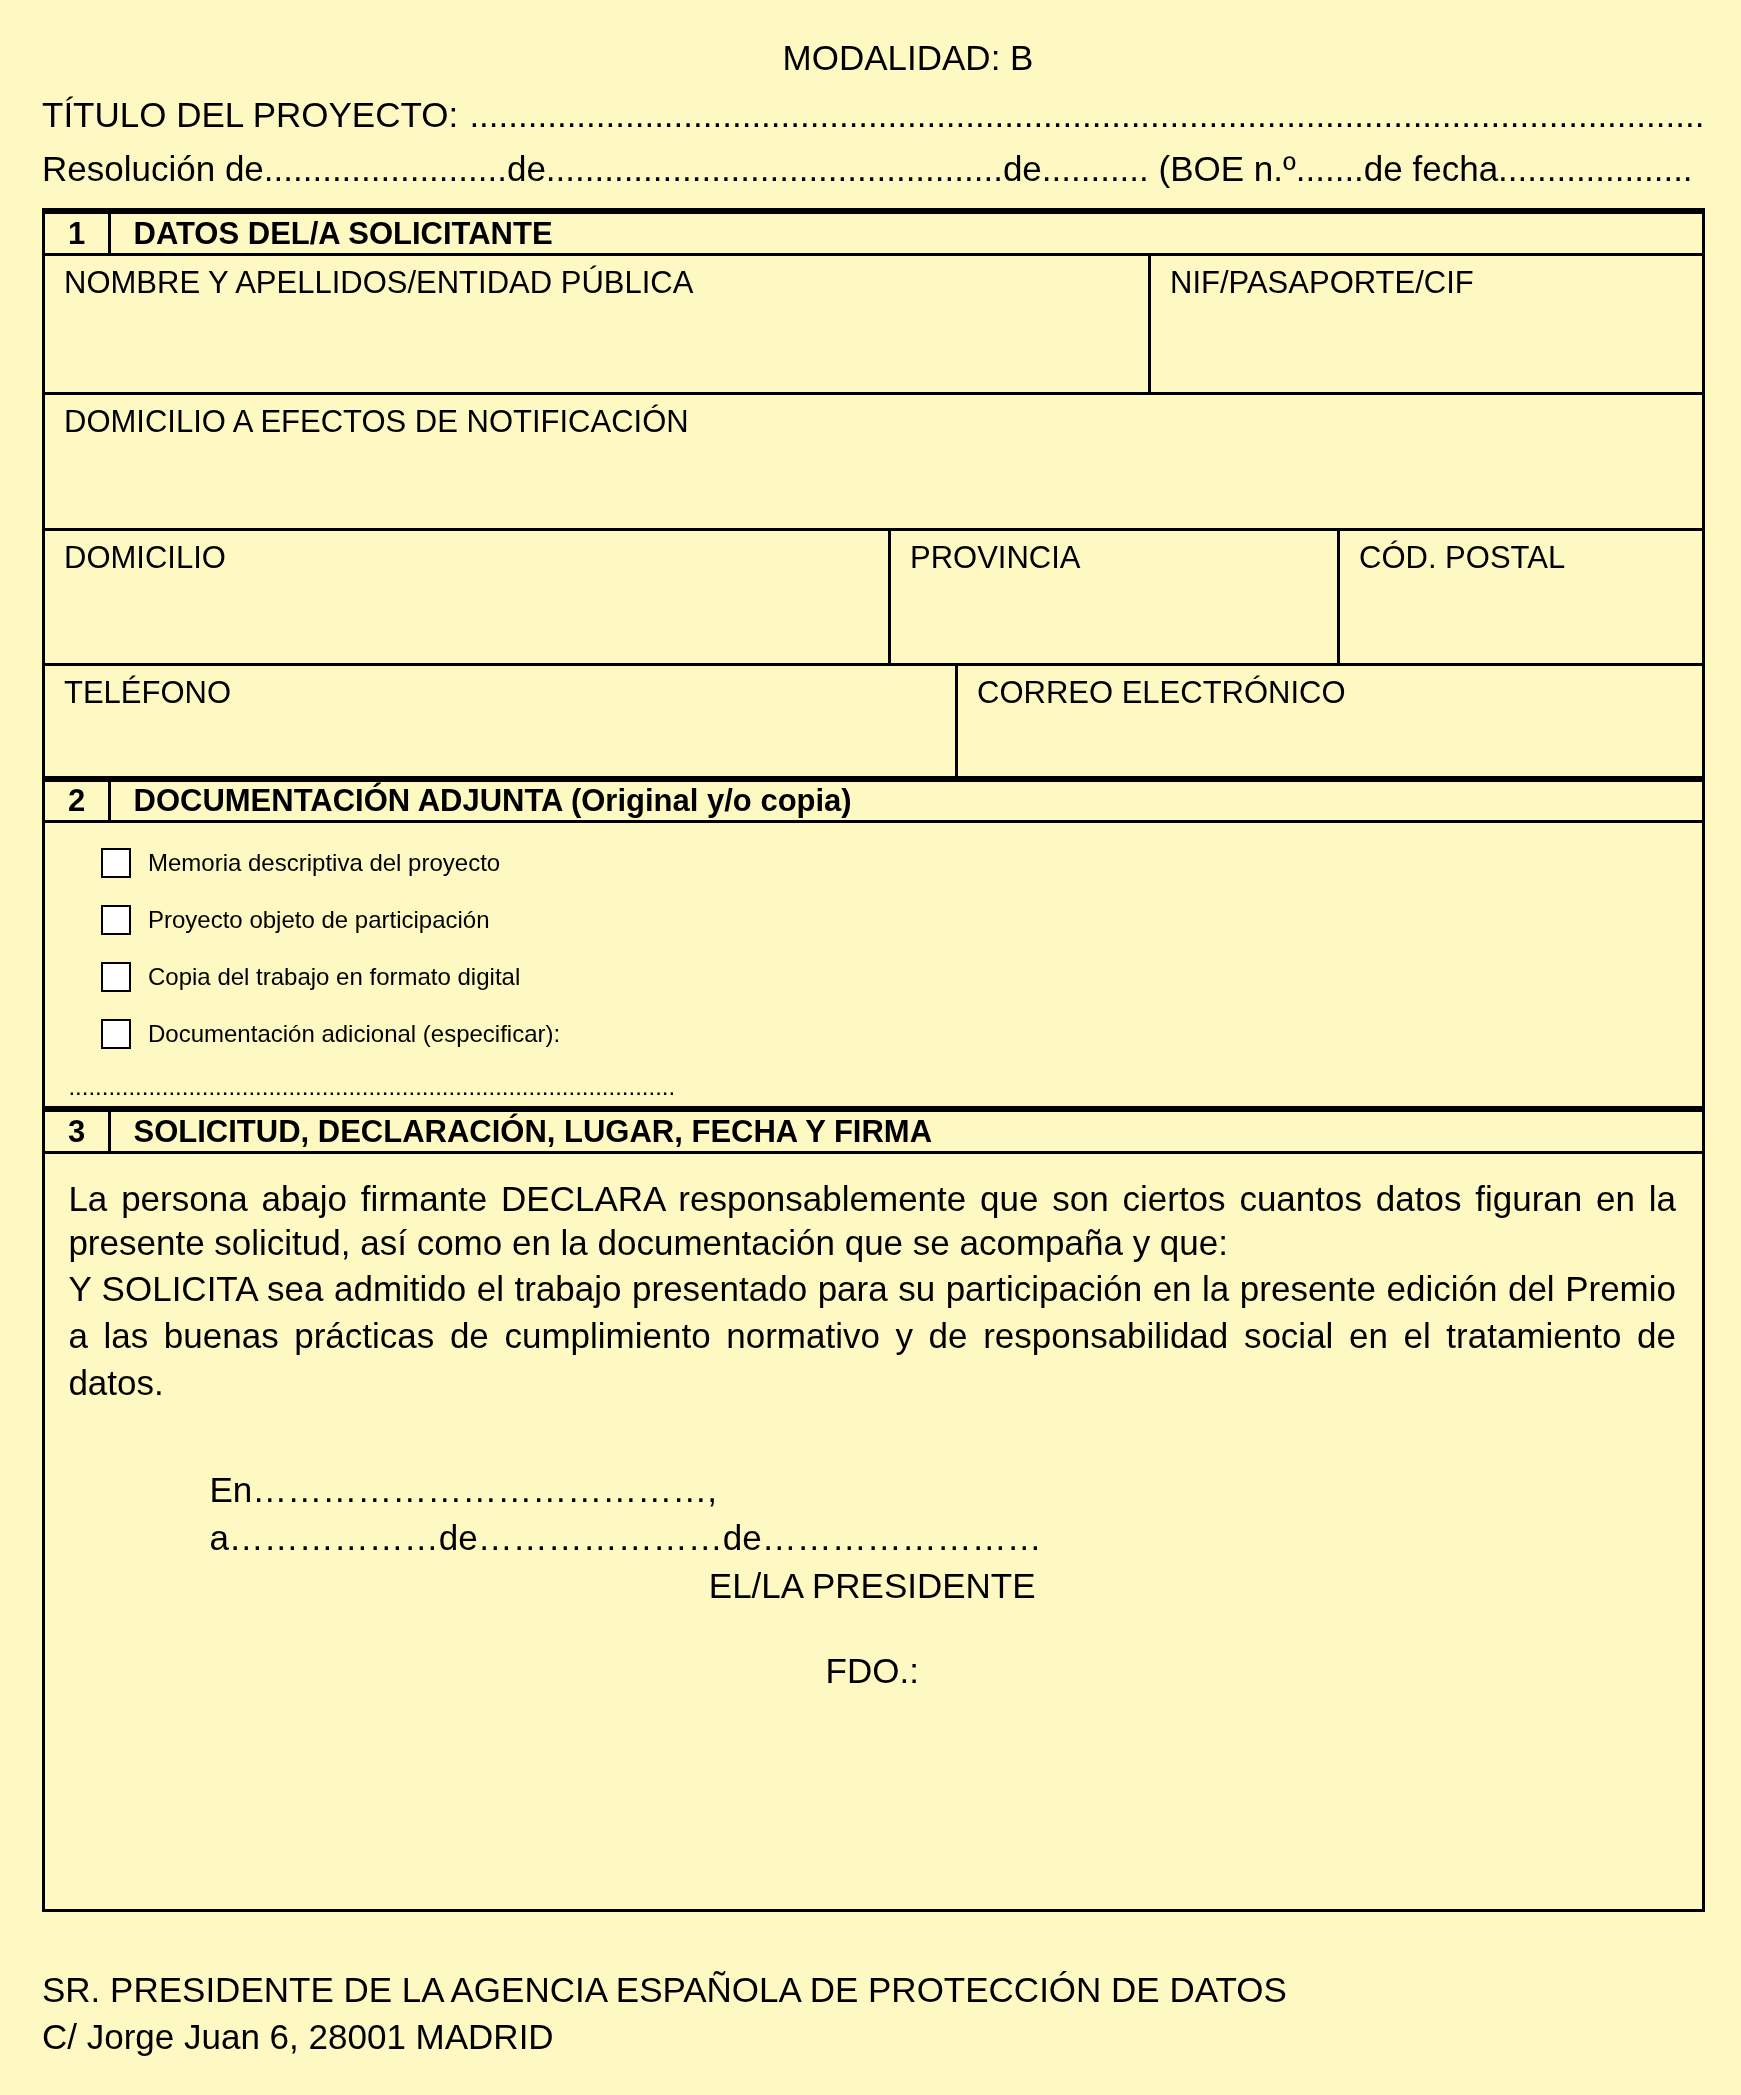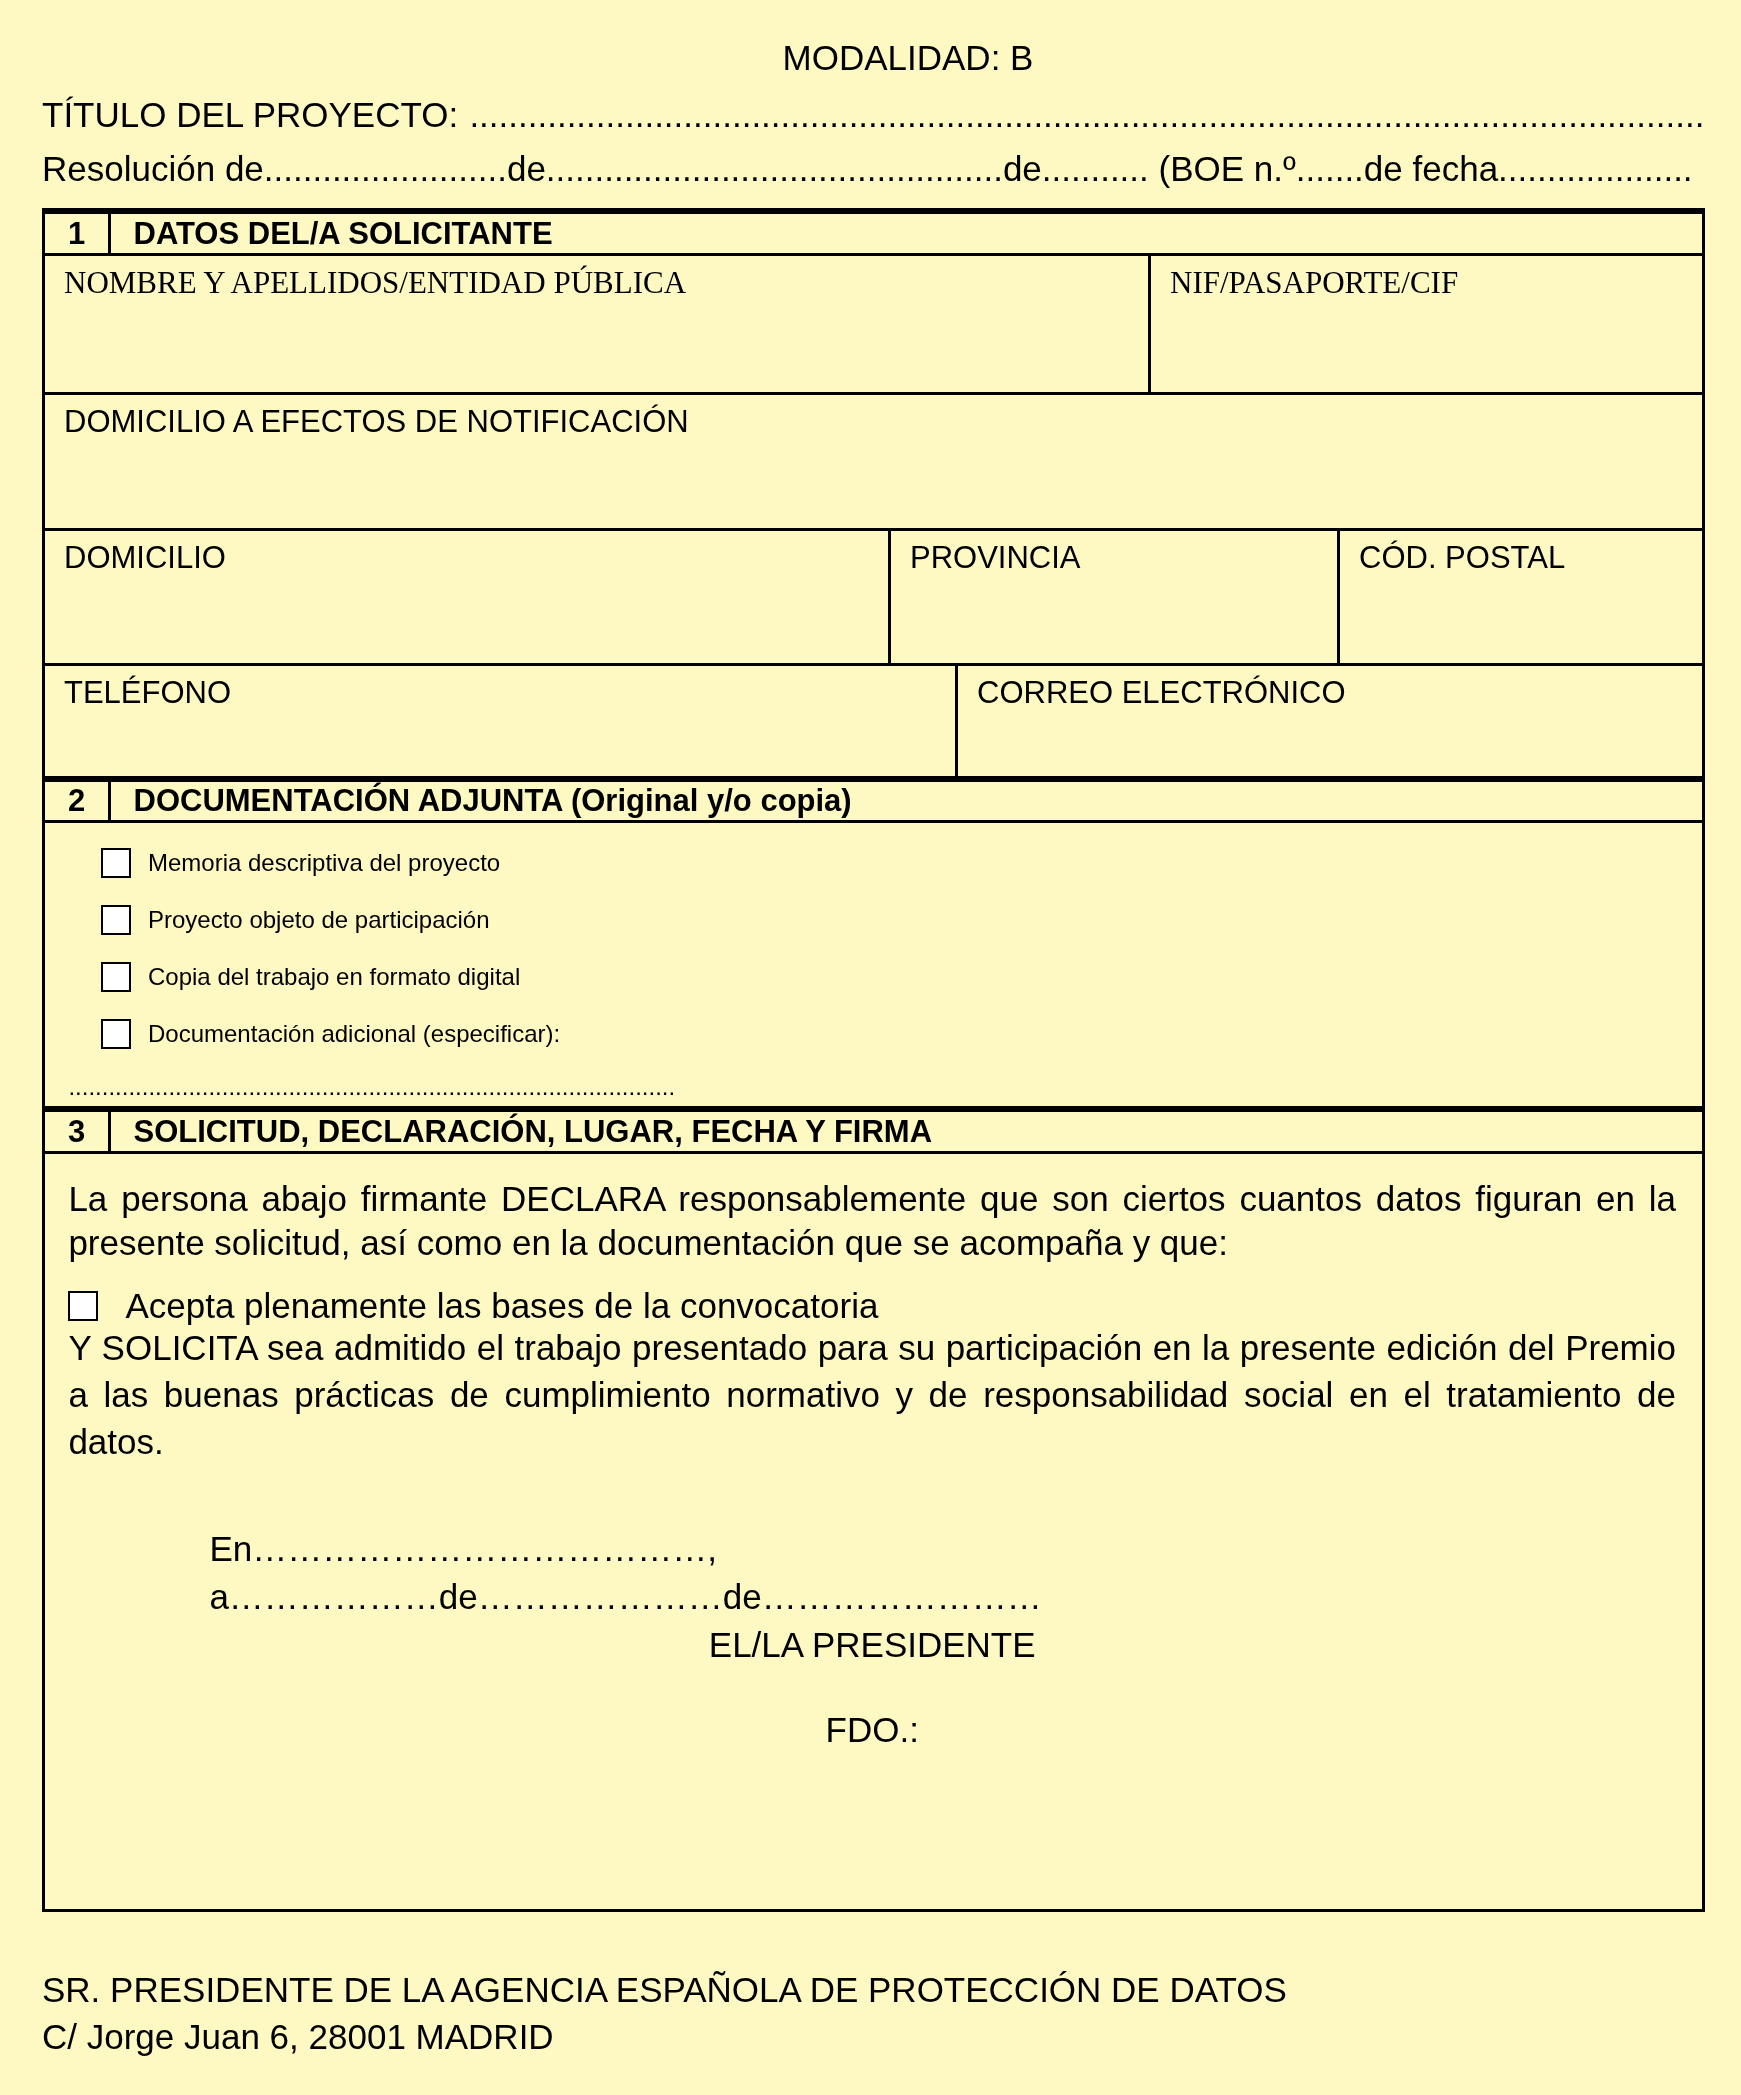--- a/index.html
+++ b/index.html
@@ -48,21 +48,21 @@
   .cell.last { border-right: none; flex: 1; }
   .section-row { border-top: 3.7px solid #000; font-weight: bold; }
   .num-cell {
     flex: 0 0 66px; box-sizing: border-box; border-right: 3.7px solid #000;
     text-align: center; font-weight: bold; padding: 0;
   }
   .head-label { padding: 0 0 0 22.5px; font-weight: bold; flex: 1; overflow: hidden; white-space: nowrap; }
   .hr1 { height: 39px; line-height: 39px; }
   .hr2 { height: 38px; line-height: 38px; }
   .hr3 { height: 39px; line-height: 39px; }
-  .r-nombre   { height: 136px; font-family: Liberation Serif, serif; }
+  .r-nombre   { height: 136px; }
   .r-domic    { height: 133px; }
   .r-local    { height: 132px; }
   .r-telef    { height: 110px; }
   .r-docs     { height: 283px; }
   .r-solic    { height: 755px; }
   .c-nombre { flex: 0 0 1106px; }
   .c-local  { flex: 0 0 846px; }
   .c-prov   { flex: 0 0 449px; }
   .c-telef  { flex: 0 0 913px; }
 
@@ -182,24 +182,20 @@
 
     <div class="row section-row hr3">
       <div class="num-cell hr3">3</div>
       <div class="head-label hr3">SOLICITUD, DECLARACIÓN, LUGAR, FECHA Y FIRMA</div>
     </div>
 
     <div class="row r-solic">
       <div class="cell last s3-body" style="padding:22.5px 26px 0 23.4px;">
         <p class="decl">La persona abajo firmante DECLARA responsablemente que son ciertos cuantos datos figuran en la presente solicitud, así como en la documentación que se acompaña y que:</p>
 
-        <div class="accept-line">
-          <span class="chk"></span>
-          <span>Acepta plenamente las bases de la convocatoria</span>
-        </div>
 
         <p class="request">Y SOLICITA sea admitido el trabajo presentado para su participación en la presente edición del Premio a las buenas prácticas de cumplimiento normativo y de responsabilidad social en el tratamiento de datos.</p>
 
         <div class="sig-block">
           <div class="sig-line">En…………………………………,</div>
           <div class="sig-line">a………………de…………………de……………………</div>
         </div>
         <div class="signer-label">EL/LA PRESIDENTE</div>
         <div class="fdo-label">FDO.:</div>
       </div>

